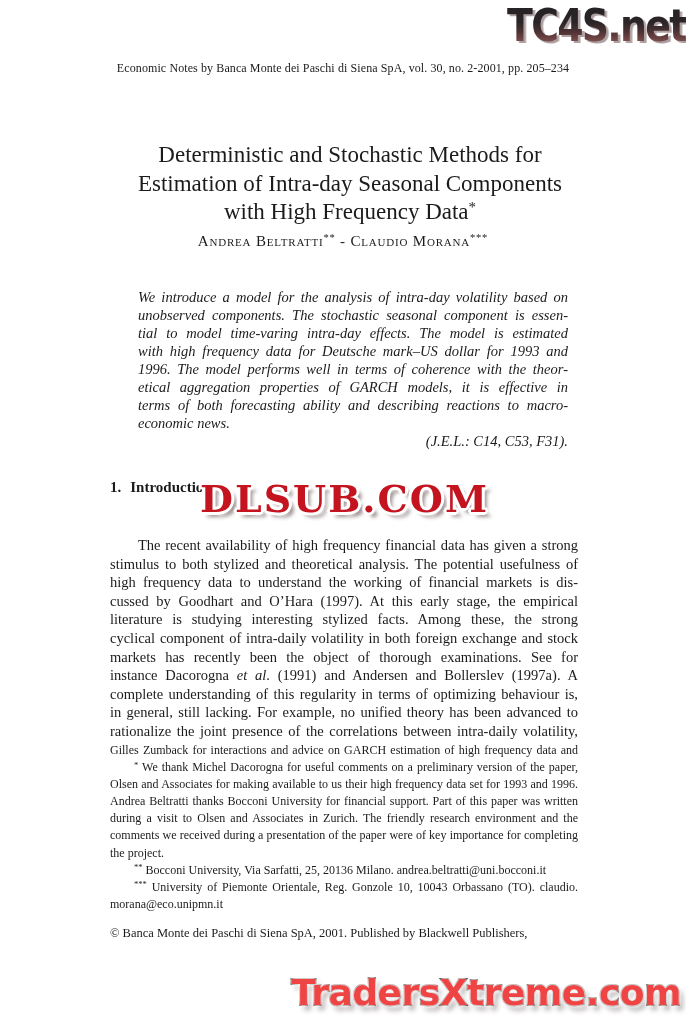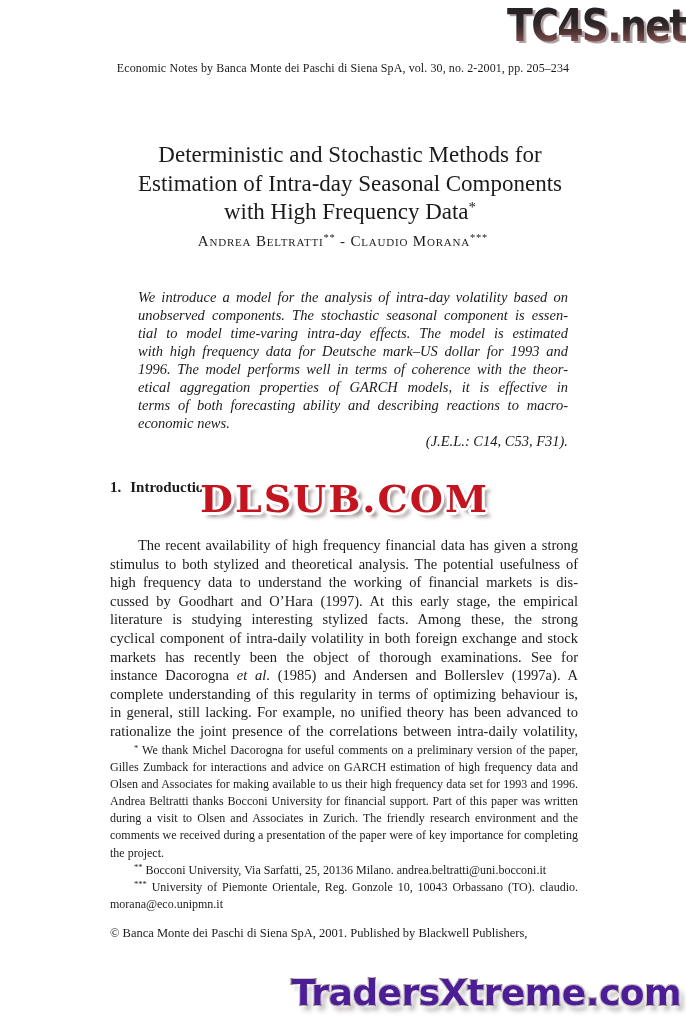--- a/index.html
+++ b/index.html
@@ -86,21 +86,21 @@
 
   .copyright {
     position:absolute; top:926px; left:110px; font-size:12.5px;
   }
 
   
   .wm-bottom {
     position:absolute; right:5px; top:971px; z-index:6;
     font-family:"DejaVu Sans","Liberation Sans",sans-serif; font-weight:bold;
     font-size:36px; letter-spacing:-0.5px; line-height:1.2;
-    color:#4c1d95;
+    color:#ef4444;
     -webkit-text-stroke:2px #321414;
     paint-order:stroke fill;
     text-shadow:0 0 3px #ffffff, 0 0 5px #ffffff, 0 0 6px #ffffff,
                 4px 5px 5px rgba(40,20,20,0.35);
   }
 </style>
 </head>
 <body>
 
 <div class="page">
@@ -136,29 +136,29 @@
   <div class="wm-mid">DLSUB.COM</div>
 
   <div class="bodytext">
       <div class="tline indent"><span>The recent availability of high frequency financial data has given a strong</span></div>
       <div class="tline"><span>stimulus to both stylized and theoretical analysis. The potential usefulness of</span></div>
       <div class="tline"><span>high frequency data to understand the working of financial markets is dis-</span></div>
       <div class="tline"><span>cussed by Goodhart and O’Hara (1997). At this early stage, the empirical</span></div>
       <div class="tline"><span>literature is studying interesting stylized facts. Among these, the strong</span></div>
       <div class="tline"><span>cyclical component of intra-daily volatility in both foreign exchange and stock</span></div>
       <div class="tline"><span>markets has recently been the object of thorough examinations. See for</span></div>
-      <div class="tline"><span>instance Dacorogna </span><span class="it">et al</span><span>. (1985) and Andersen and Bollerslev (1997a). A</span></div>
+      <div class="tline"><span>instance Dacorogna </span><span class="it">et al</span><span>. (1991) and Andersen and Bollerslev (1997a). A</span></div>
       <div class="tline"><span>complete understanding of this regularity in terms of optimizing behaviour is,</span></div>
       <div class="tline"><span>in general, still lacking. For example, no unified theory has been advanced to</span></div>
       <div class="tline"><span>rationalize the joint presence of the correlations between intra-daily volatility,</span></div>
     </div>
 
   <div class="footnotes">
+      <div class="tline"><span>Gilles Zumback for interactions and advice on GARCH estimation of high frequency data and</span></div>
       <div class="tline indent"><sup>*</sup><span>  We thank Michel Dacorogna for useful comments on a preliminary version of the paper,</span></div>
-      <div class="tline"><span>Gilles Zumback for interactions and advice on GARCH estimation of high frequency data and</span></div>
       <div class="tline"><span>Olsen and Associates for making available to us their high frequency data set for 1993 and 1996.</span></div>
       <div class="tline"><span>Andrea Beltratti thanks Bocconi University for financial support. Part of this paper was written</span></div>
       <div class="tline"><span>during a visit to Olsen and Associates in Zurich. The friendly research environment and the</span></div>
       <div class="tline"><span>comments we received during a presentation of the paper were of key importance for completing</span></div>
       <div class="tline nojust"><span>the project.</span></div>
       <div class="tline nojust indent"><sup>**</sup><span>  Bocconi University, Via Sarfatti, 25, 20136 Milano. andrea.beltratti@uni.bocconi.it</span></div>
       <div class="tline indent"><sup>***</sup><span>  University of Piemonte Orientale, Reg. Gonzole 10, 10043 Orbassano (TO). claudio.</span></div>
       <div class="tline nojust"><span>morana@eco.unipmn.it</span></div>
     </div>
 

